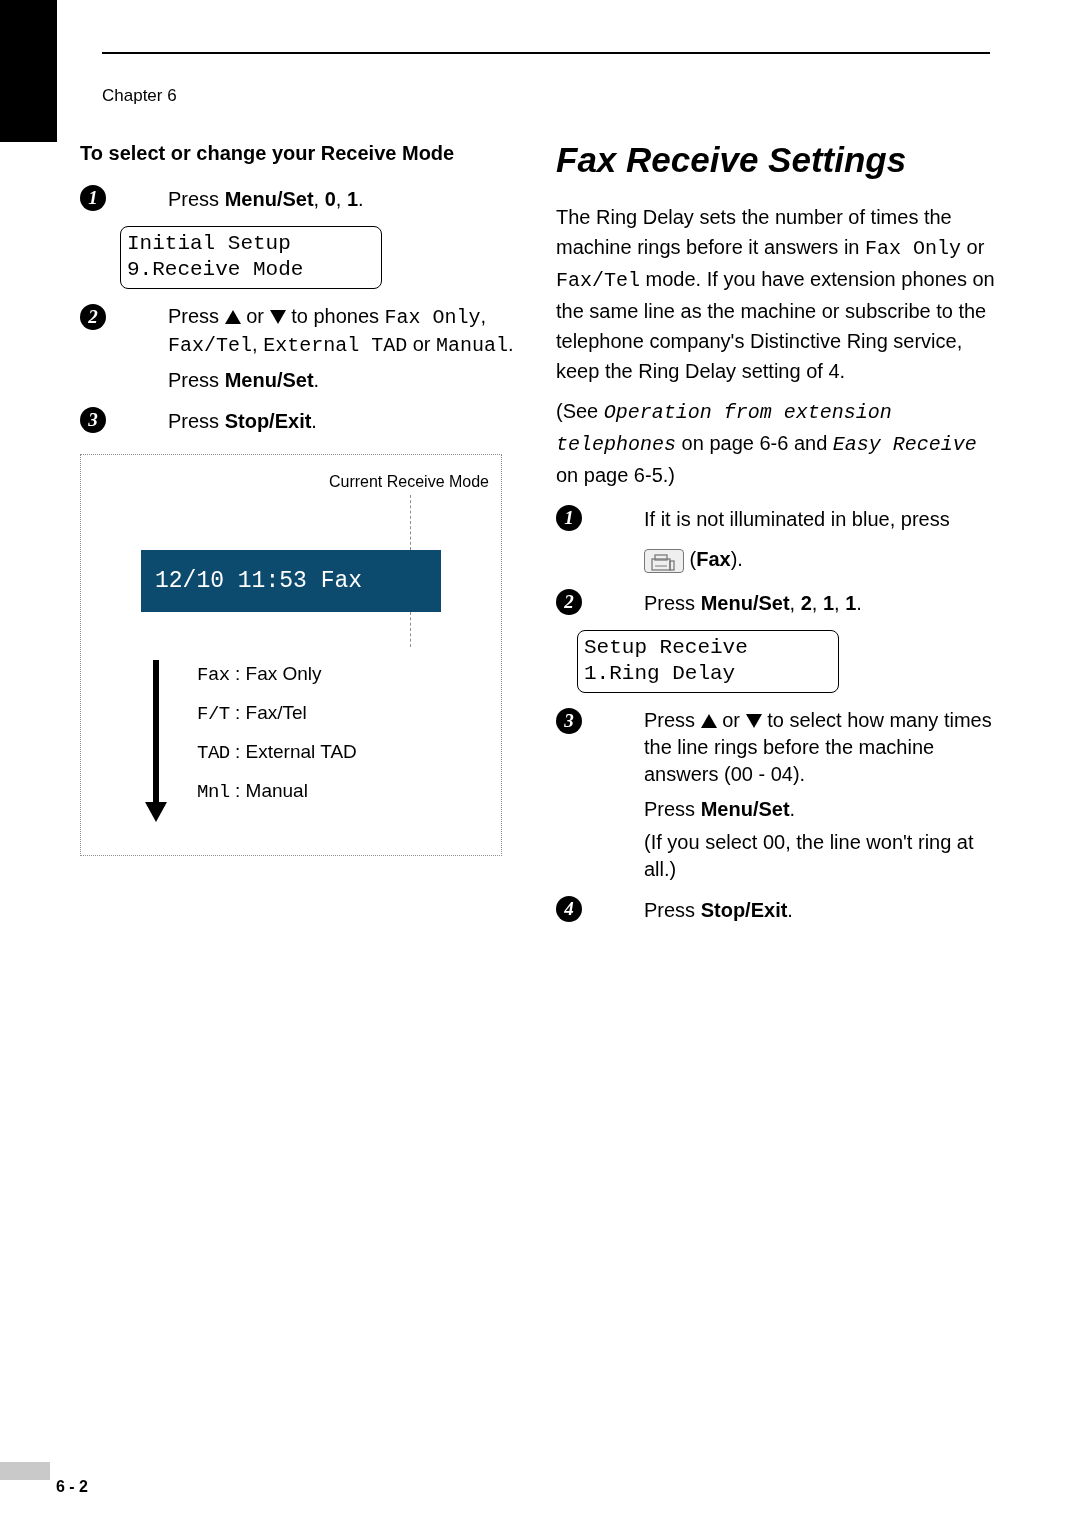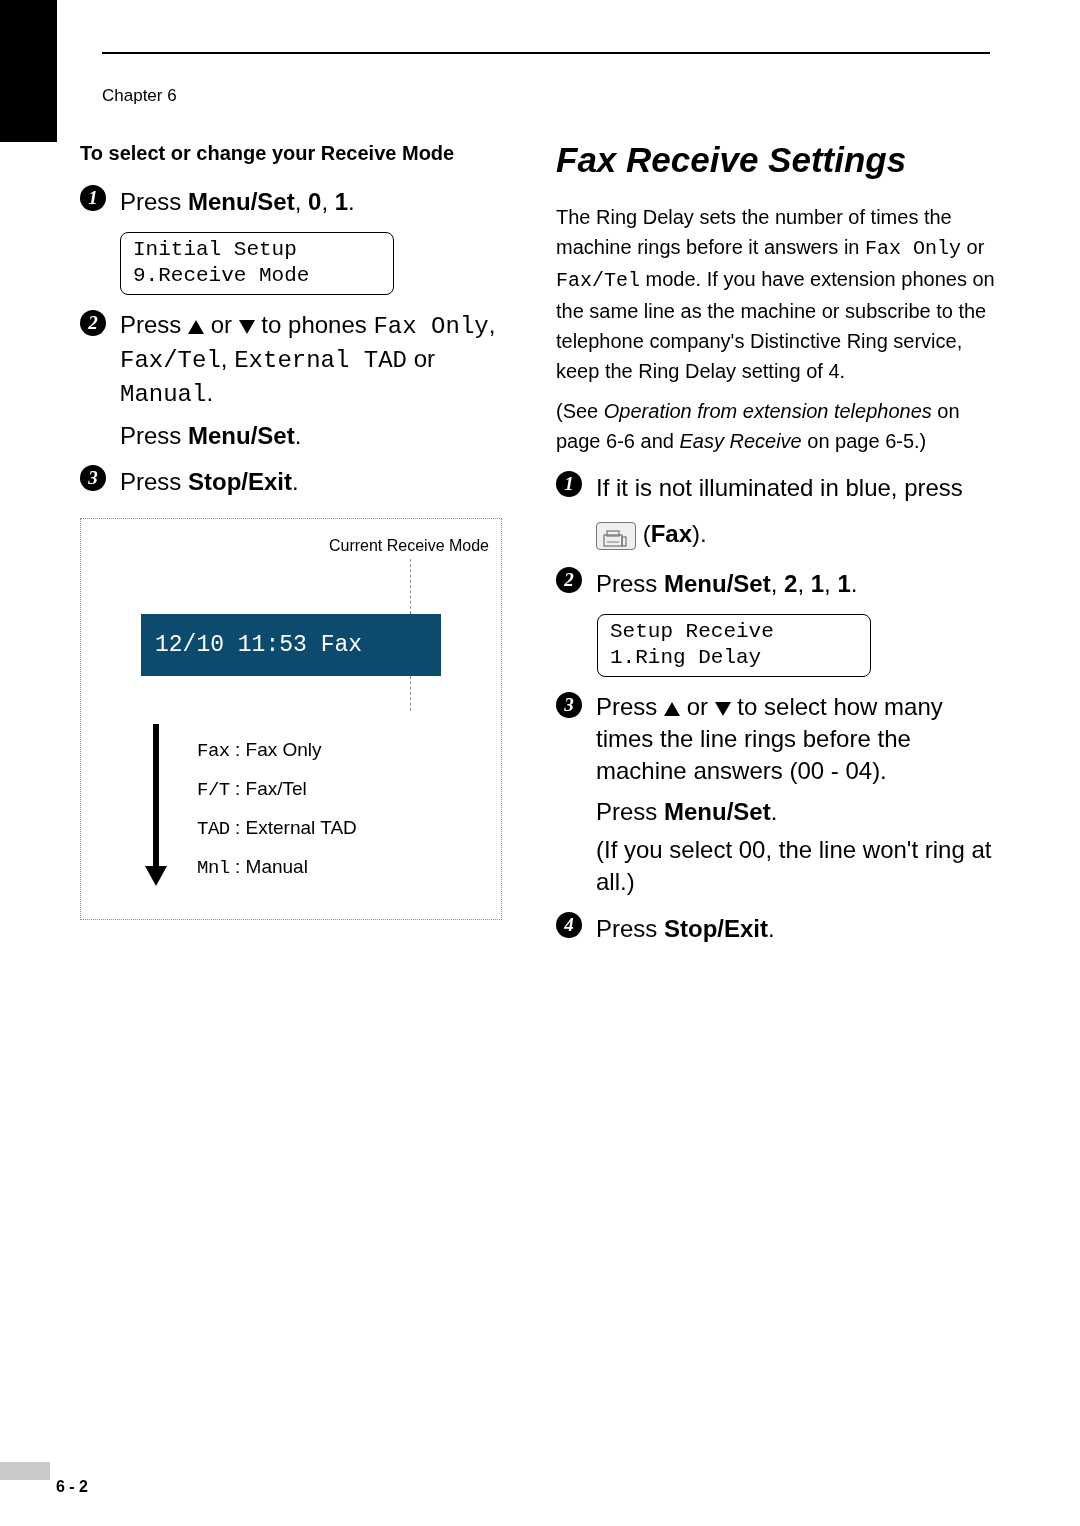--- a/index.html
+++ b/index.html
@@ -71,33 +71,34 @@
     font-weight: bold;
     font-size: 19px;
     line-height: 26px;
     text-align: center;
     margin-right: 14px;
     font-family: Georgia, 'Times New Roman', serif;
     position: relative;
     top: 1px;
   }
   .step-body {
-    font-size: 24px;
+    font-size: 20px;
     line-height: 1.5;
     flex: 1;
+    margin-left: 48px;
   }
   .step-body.snug { line-height: 1.35; }
   .mono {
     font-family: "Courier New", Courier, monospace;
   }
   .menuset { font-weight: bold; }
   .lcd-box {
     border: 1.5px solid #000;
     border-radius: 8px;
-    padding: 4px 12px;
+    padding: 4px 6px;
     font-family: "Courier New", Courier, monospace;
     font-size: 21px;
     line-height: 1.25;
     width: 248px;
     margin: 6px 0 14px 40px;
   }
   .tri-up, .tri-down {
     display: inline-block;
     width: 0; height: 0;
     vertical-align: -1px;
@@ -170,21 +171,21 @@
     bottom: -14px;
     left: -8px;
     width: 0; height: 0;
     border-left: 11px solid transparent;
     border-right: 11px solid transparent;
     border-top: 20px solid #000;
   }
   .diagram .modes {
     position: absolute;
     left: 116px;
-    top: 212px;
+    top: 200px;
     font-size: 19px;
     line-height: 2.0;
   }
   .diagram .modes .mono { letter-spacing: -0.5px; }
   
   .h1 {
     font-size: 35px;
     font-weight: bold;
     margin-bottom: 22px;
     font-style: italic;
@@ -195,33 +196,33 @@
     border-bottom: 2px solid #a8a8a8;
     padding-bottom: 4px;
     margin-bottom: 14px;
     margin-top: 10px;
   }
   .para {
     font-size: 20px;
     line-height: 1.5;
     margin-bottom: 10px;
   }
-  .italic { font-style: italic; }
+  .italic { font-style: italic; font-family: Liberation Mono, monospace; }
   .fax-btn {
     display: inline-block;
     border: 1px solid #777;
     border-radius: 4px;
     background: #efefef;
     padding: 2px 8px 0px 6px;
     vertical-align: middle;
     line-height: 1;
   }
   .fax-btn svg { vertical-align: -3px; }
   .lcd-box.rc {
-    margin-left: 41px;
+    margin-left: 21px;
     width: 248px;
   }
   .footer {
     position: absolute;
     left: 56px;
     bottom: 30px;
     font-size: 16px;
   }
   .footer-bar {
     position: absolute;

